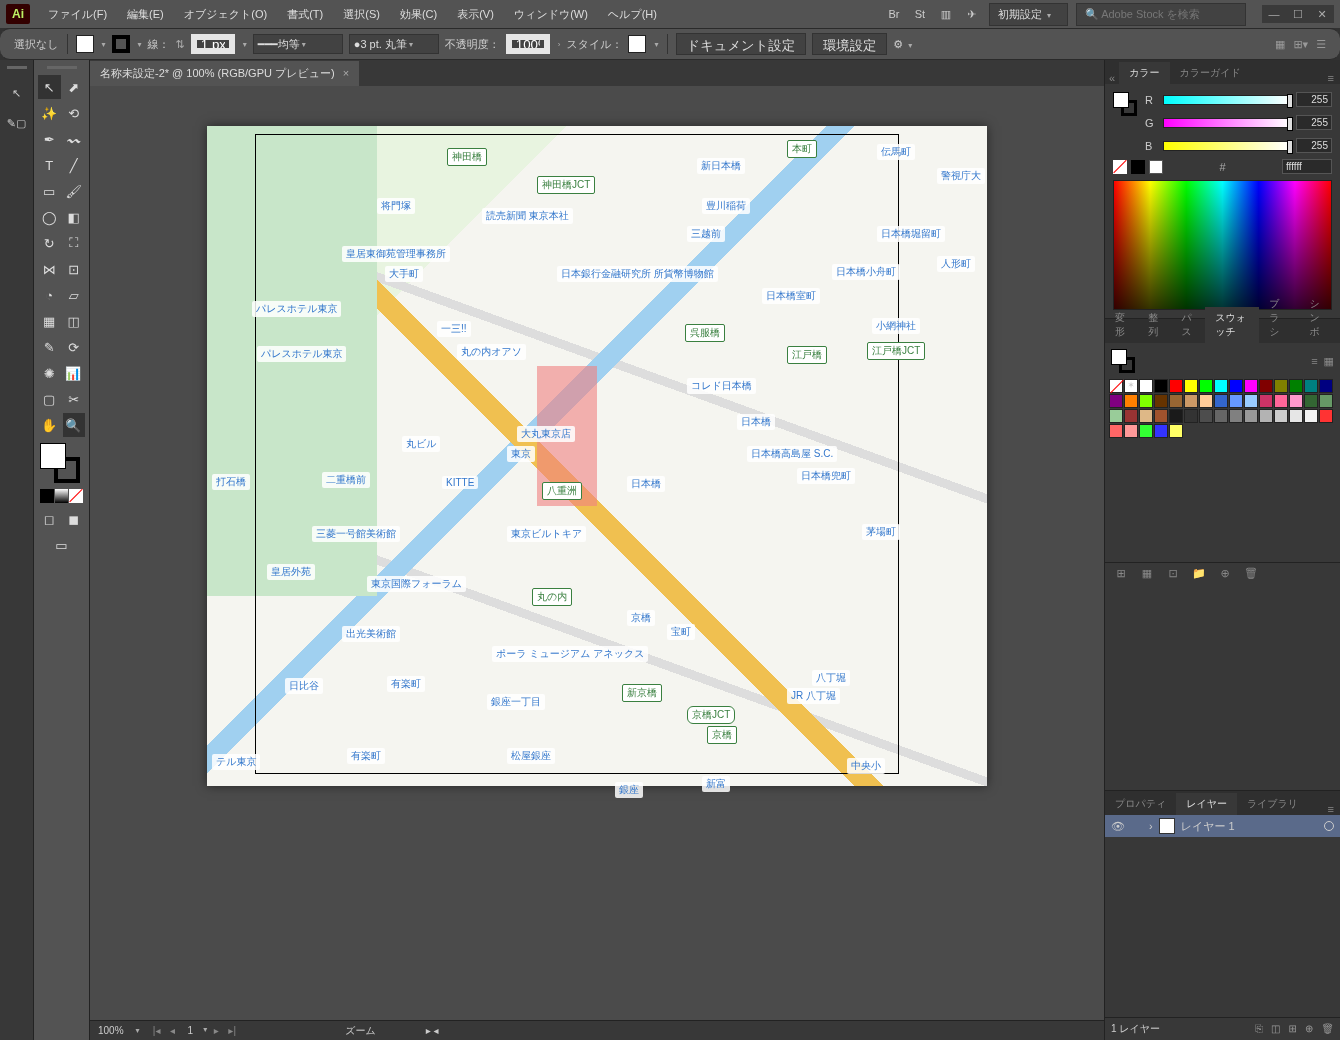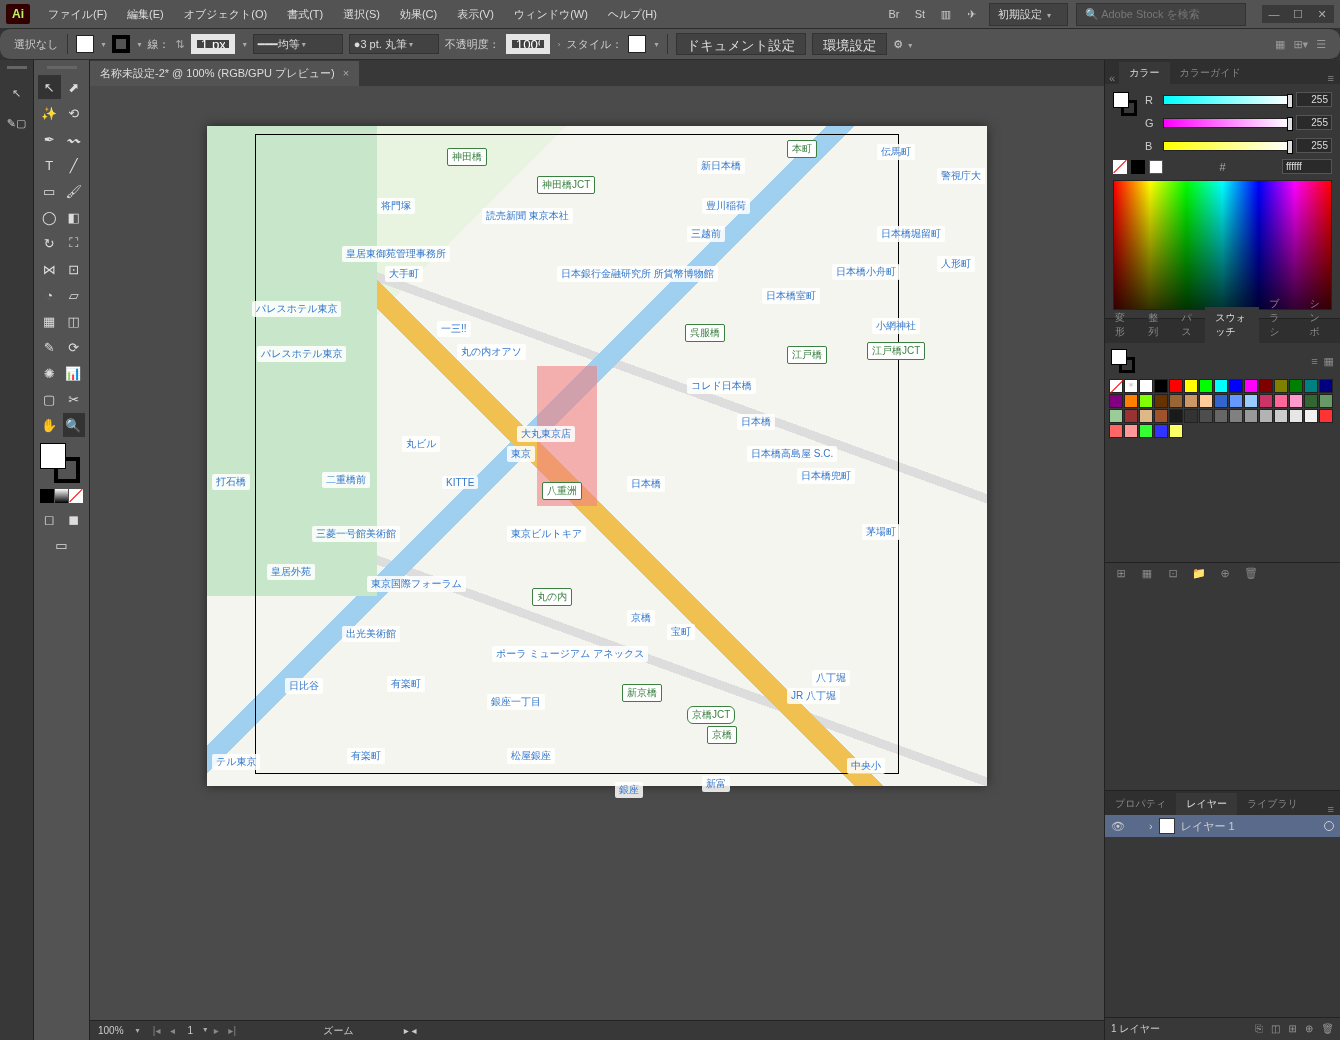--- a/index.html
+++ b/index.html
@@ -334,21 +334,21 @@
         <span>100%</span>
           <span class="chevron">▾</span>
         <div class="nav-arrows">
           <span class="nav-btn">|◂</span>
           <span class="nav-btn">◂</span>
           <span style="padding:0 6px">1</span>
           <span class="chevron">▾</span>
           <span class="nav-btn">▸</span>
           <span class="nav-btn">▸|</span>
         </div>
-        <span style="margin-left:74px">ズーム</span>
+        <span style="margin-left:96px">ズーム</span>
         <span style="margin-left:40px">▸ ◂</span>
       </div>
     </div>
 
     <div class="right-panel">
 
       <div class="panel-tabs">
         <span style="color:#888;padding:0 4px">«</span>
         <div class="ptab active">カラー</div>
         <div class="ptab">カラーガイド</div>

